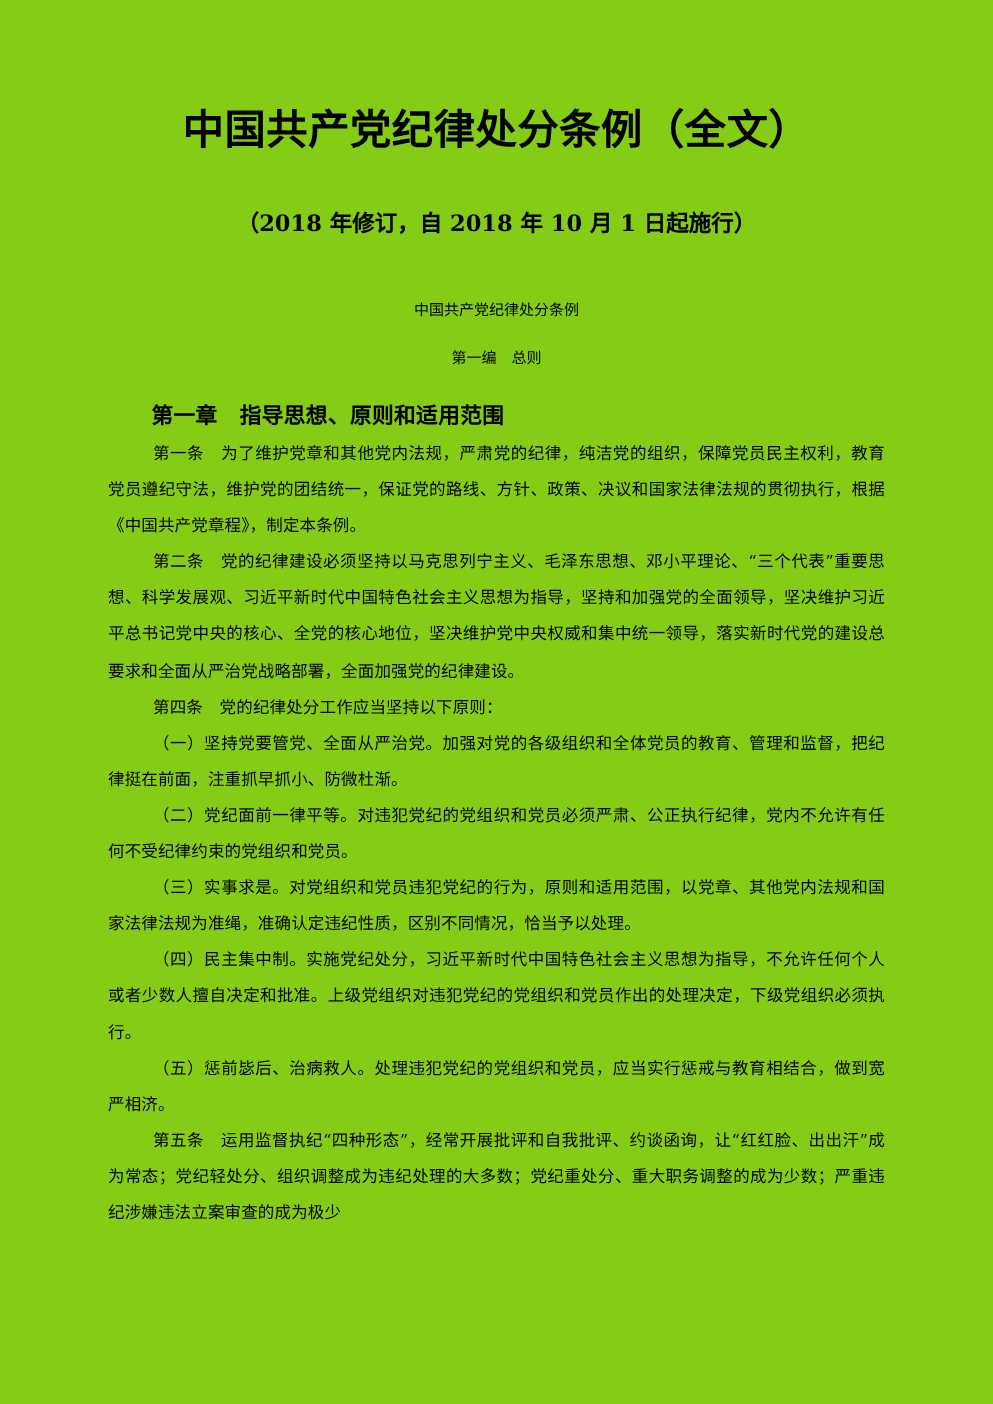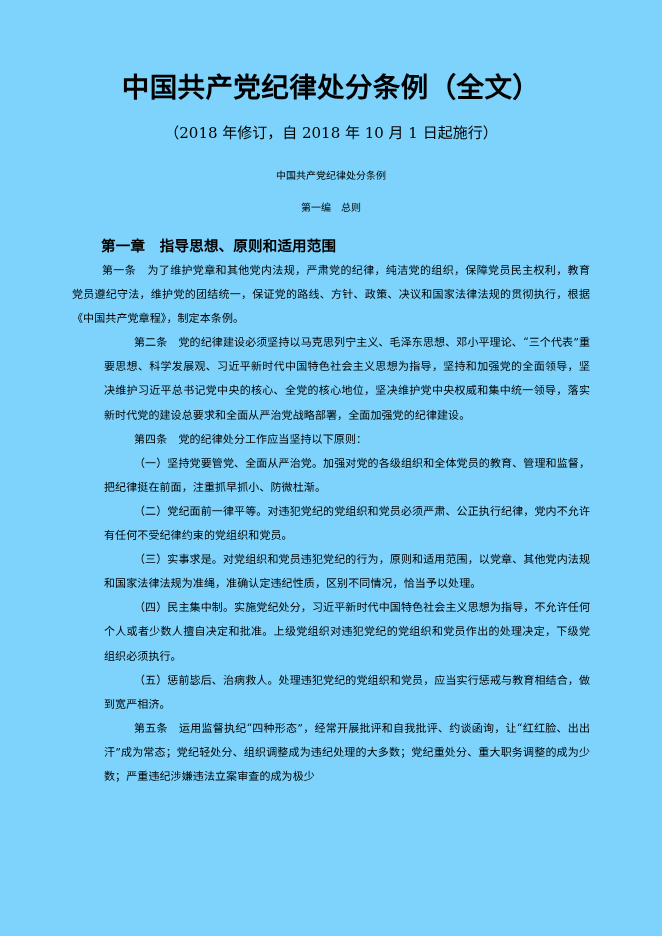--- a/index.html
+++ b/index.html
@@ -17,21 +17,21 @@
     color: #000000;
     -webkit-font-smoothing: antialiased;
   }
 
   .page {
     position: absolute;
     left: 0;
     top: 0;
     width: 662px;
     height: 936px;
-    background: #7dd3fc;
+    background: #84cc16;
     box-sizing: border-box;
     padding: 0;
   }
 
   
   .col {
     position: absolute;
     left: 72px;
     top: 0;
     width: 518px;
@@ -46,24 +46,24 @@
     line-height: 34px;
     letter-spacing: 0.4px;
     margin: 0;
     padding-top: 70px;
     white-space: nowrap;
   }
 
   .doc-subtitle {
     text-align: center;
     font-family: "DejaVu Serif", "Liberation Serif", serif;
-    font-weight: normal;
+    font-weight: bold;
     font-size: 15px;
     line-height: 22px;
-    margin: 0;
+    margin: 16px;
     padding-top: 18px;
     white-space: nowrap;
   }
 
   .center-line {
     text-align: center;
     font-family: "DejaVu Serif", "Liberation Serif", serif;
     font-weight: normal;
     font-size: 10px;
     line-height: 24px;
@@ -92,21 +92,21 @@
     font-size: 11px;
     line-height: 24.1px;
     margin: 0;
     text-indent: 30px;
     text-align: justify;
     text-justify: inter-character;
     letter-spacing: 0.1px;
   }
 
   
-  .para + .para { margin-top: 0; margin-left: 32px; }
+  .para + .para { margin-top: 0; }
 
   .spacer-top { margin-top: 1px; }
 </style>
 </head>
 <body>
 
 <div class="page">
   <div class="col">
 
     <h1 class="doc-title">中国共产党纪律处分条例（全文）</h1>

